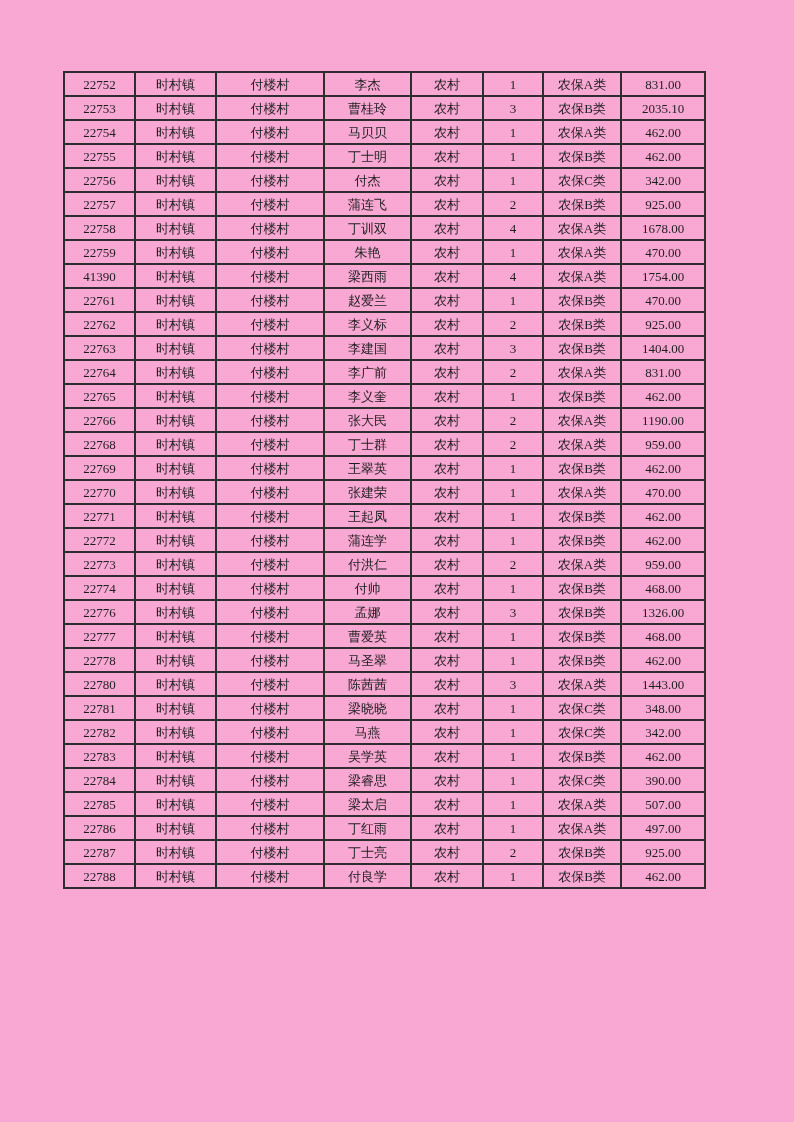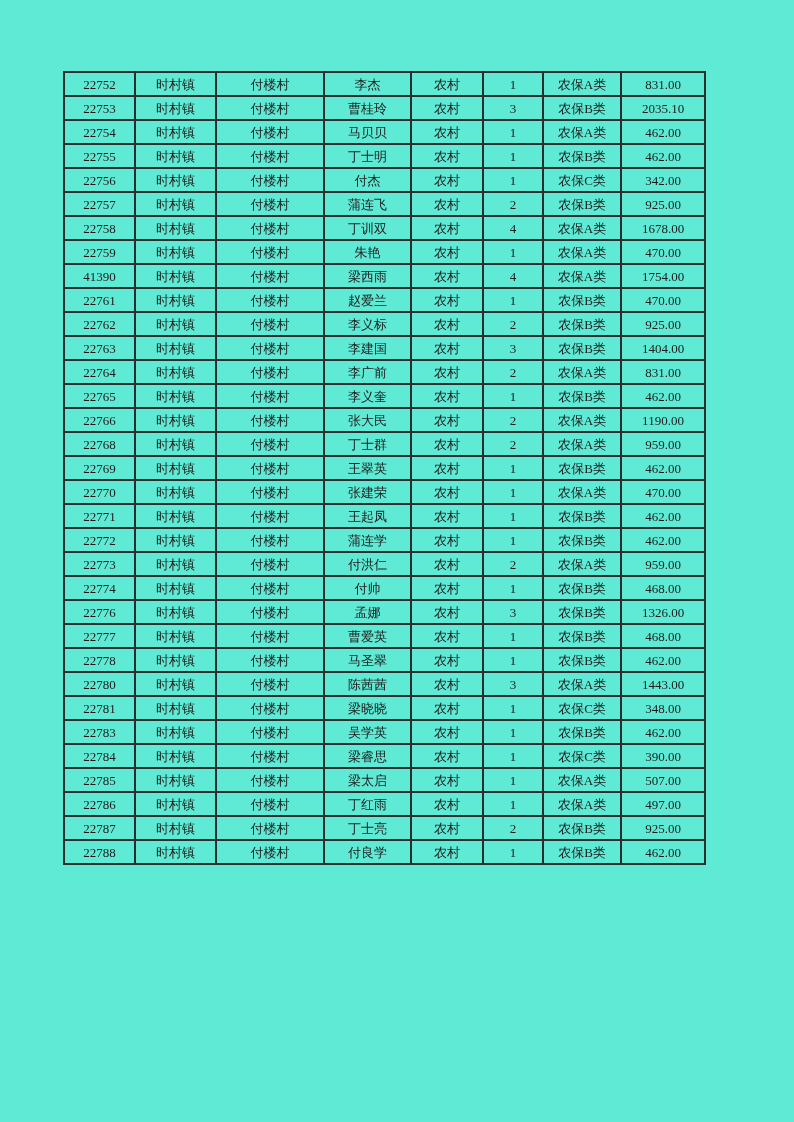--- a/index.html
+++ b/index.html
@@ -11,21 +11,21 @@
   body {
     width: 794px;
     height: 1122px;
     position: relative;
     font-family: "Liberation Serif", "DejaVu Serif", serif;
     color: #1d1d1d;
   }
   .page {
     position: absolute;
     inset: 0;
-    background: #5eead4;
+    background: #f9a8d4;
   }
   table.records {
     position: absolute;
     left: 63px;
     top: 71px;
     border-collapse: collapse;
     table-layout: fixed;
     width: 641px;
   }
   table.records td {
@@ -329,20 +329,30 @@
           <td>22781</td>
           <td>时村镇</td>
           <td>付楼村</td>
           <td>梁晓晓</td>
           <td>农村</td>
           <td>1</td>
           <td>农保C类</td>
           <td>348.00</td>
         </tr>
         <tr>
+          <td>22782</td>
+          <td>时村镇</td>
+          <td>付楼村</td>
+          <td>马燕</td>
+          <td>农村</td>
+          <td>1</td>
+          <td>农保C类</td>
+          <td>342.00</td>
+        </tr>
+        <tr>
           <td>22783</td>
           <td>时村镇</td>
           <td>付楼村</td>
           <td>吴学英</td>
           <td>农村</td>
           <td>1</td>
           <td>农保B类</td>
           <td>462.00</td>
         </tr>
         <tr>

